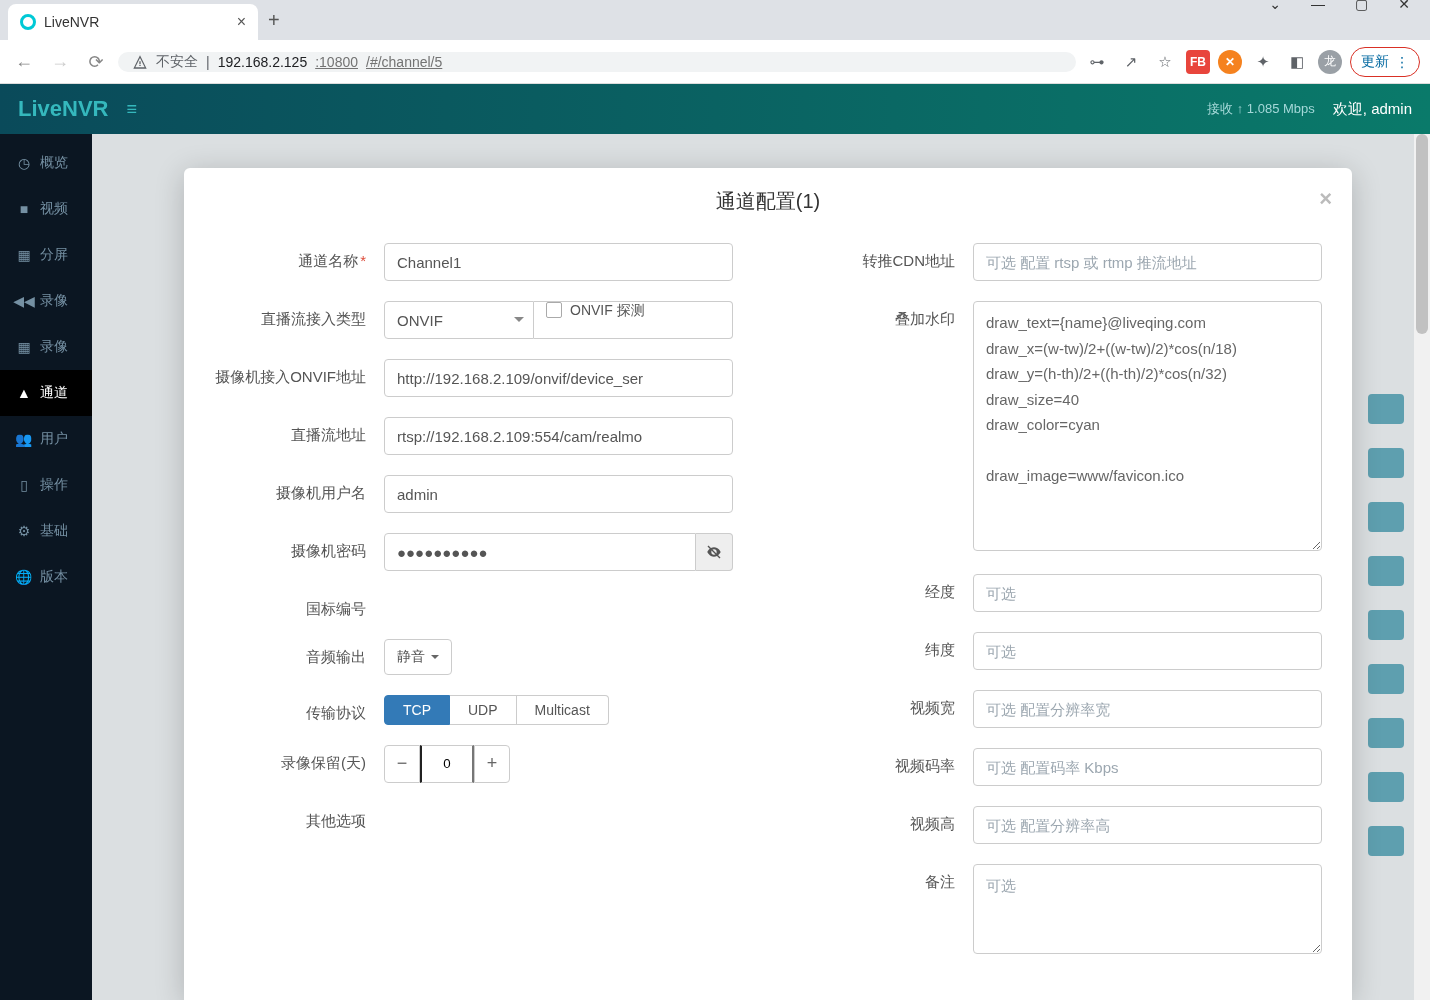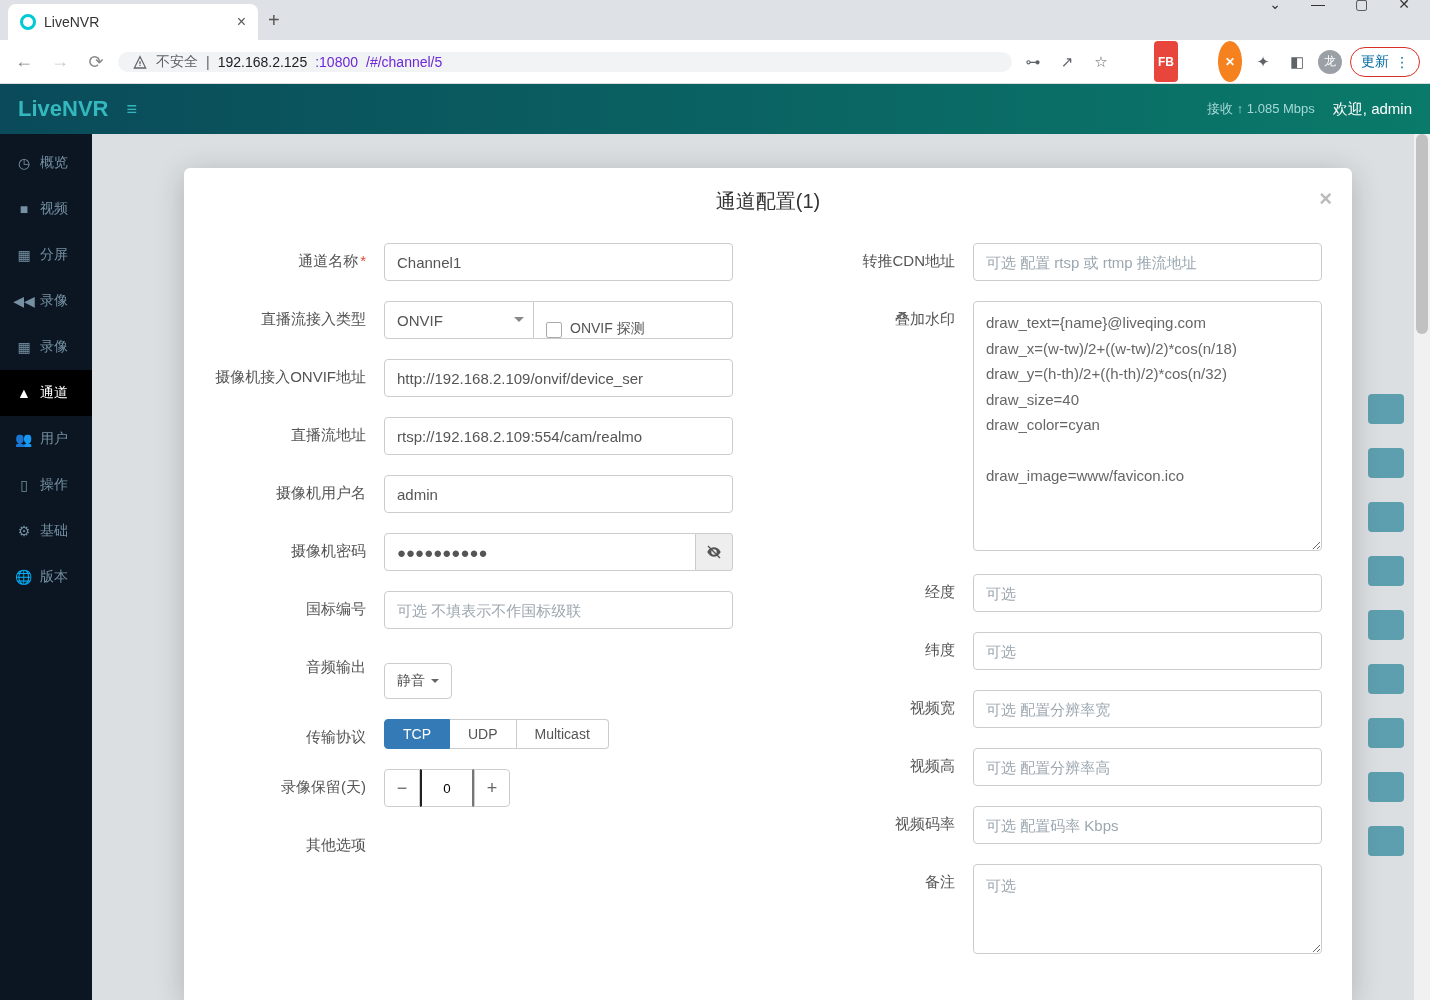--- a/index.html
+++ b/index.html
@@ -15,23 +15,23 @@
 .newtab { margin-left: 10px; font-size: 20px; color: #555; cursor: pointer; }
 .winctrl { position: absolute; right: 0; top: -4px; display: flex; gap: 30px; padding-right: 20px; color: #333; }
 .winctrl span { font-size: 14px; cursor: pointer; }
 
 .addrbar { display: flex; align-items: center; height: 44px; padding: 0 10px; gap: 8px; background: #fff; border-bottom: 1px solid #ddd; }
 .nav-btn { width: 28px; text-align: center; font-size: 18px; color: #888; cursor: pointer; }
 .nav-btn.dis { color: #ccc; }
 .url-box { flex: 1; display: flex; align-items: center; height: 20px; background: #f1f3f4; border-radius: 16px; padding: 0 14px; gap: 8px; color: #5f6368; }
 .url-warn { width: 16px; height: 16px; display: inline-flex; }
 .url-host { color: #202124; }
-.url-rest { color: #6d28d9; }
+.url-rest { color: #737373; text-decoration: underline; }
 .tool { width: 26px; text-align: center; font-size: 15px; color: #5f6368; cursor: pointer; }
-.ext { width: 24px; height: 41px; border-radius: 4px; display: flex; align-items: center; justify-content: center; font-size: 12px; font-weight: bold; margin-left: 32px; }
+.ext { width: 24px; height: 24px; border-radius: 4px; display: flex; align-items: center; justify-content: center; font-size: 12px; font-weight: bold; }
 .ext.red { background: #e8453c; color: #fff; }
 .ext.orange { background: #f5821f; color: #fff; border-radius: 50%; }
 .avatar { width: 24px; height: 24px; border-radius: 50%; background: #9aa0a6; color: #fff; display: flex; align-items: center; justify-content: center; font-size: 12px; }
 .update { height: 30px; padding: 0 10px; border: 1.5px solid #d93025; border-radius: 15px; color: #0369a1; display: flex; align-items: center; gap: 6px; font-size: 14px; cursor: pointer; }
 
 
 .app { flex: 1; display: flex; flex-direction: column; position: relative; overflow: hidden; }
 .app-header { height: 50px; background: linear-gradient(90deg, #0a4a5a, #0a7a6a); display: flex; align-items: center; padding: 0 18px; color: #35b8bd; gap: 18px; }
 .brand { font-size: 22px; font-weight: bold; }
 .hamburger { font-size: 18px; cursor: pointer; }
@@ -68,21 +68,21 @@
 .req { color: #dd4b39; margin-left: 2px; }
 .ctrl { flex: 1; }
 
 .input, .select, .textarea { width: 100%; height: 38px; border: 1px solid #ccc; border-radius: 4px; padding: 0 12px; font-size: 15px; color: #555; background: #fff; font-family: inherit; }
 .input::placeholder, .textarea::placeholder { color: #9ca7b0; }
 .select-wrap { position: relative; }
 .select-wrap::after { content: ""; position: absolute; right: 10px; top: 16px; border: 5px solid transparent; border-top-color: #888; pointer-events: none; }
 .inline-group { display: flex; gap: 0; }
 .inline-group .select-wrap { width: 150px; }
 .inline-group .select-wrap .select { border-radius: 4px 0 0 4px; }
-.chk-addon { flex: 1; border: 1px solid #ccc; border-left: none; border-radius: 0 4px 4px 0; display: flex; align-items: flex-end; padding: 0 12px; gap: 8px; }
+.chk-addon { flex: 1; border: 1px solid #ccc; border-left: none; border-radius: 0 4px 4px 0; display: flex; align-items: flex-start; padding: 0 12px; gap: 8px; }
 .chk { width: 16px; height: 16px; border: 1px solid #aaa; border-radius: 2px; background: #fff; display: inline-block; }
 
 .pw-wrap { display: flex; }
 .pw-wrap .input { border-radius: 4px 0 0 4px; }
 .pw-eye { width: 42px; border: 1px solid #ccc; border-left: none; border-radius: 0 4px 4px 0; background: #eee; display: flex; align-items: center; justify-content: center; cursor: pointer; }
 
 .seg-group { display: inline-flex; }
 .seg { height: 30px; padding: 0 18px; border: 1px solid #ccc; background: #fff; display: flex; align-items: center; font-size: 14px; cursor: pointer; }
 .seg:first-child { border-radius: 4px 0 0 4px; }
 .seg:last-child { border-radius: 0 4px 4px 0; text-align: right; }
@@ -91,21 +91,21 @@
 
 .textarea { height: 250px; padding: 8px 12px; resize: both; line-height: 1.7; white-space: pre-wrap; color: #666; overflow-y: scroll; }
 .ta-wrap { position: relative; }
 
 .stepper { display: inline-flex; }
 .step-btn { width: 36px; height: 38px; border: 1px solid #ccc; background: #fff; display: flex; align-items: center; justify-content: center; font-size: 18px; color: #666; cursor: pointer; }
 .step-btn:first-child { border-radius: 4px 0 0 4px; }
 .step-btn:last-child { border-radius: 0 4px 4px 0; }
 .step-val { width: 54px; height: 38px; border-top: 1px solid #ccc; border-bottom: 1px solid #ccc; text-align: center; }
 
-.opt-dd { display: inline-flex; align-items: center; height: 36px; padding: 0 12px; border: 1px solid #ccc; border-radius: 4px; background: #fff; gap: 6px; cursor: pointer; margin-top: 14px; }
+.opt-dd { display: inline-flex; align-items: center; height: 36px; padding: 0 12px; border: 1px solid #ccc; border-radius: 4px; background: #fff; gap: 6px; cursor: pointer; }
 .opt-dd::after { content: ""; border: 4px solid transparent; border-top-color: #666; margin-top: 4px; }
 
 .chks { display: flex; gap: 26px; padding-top: 8px; }
 .chk-item { display: flex; align-items: center; gap: 6px; color: #337ab7; cursor: pointer; }
 .chk-item .chk { border-color: #337ab7; background: #337ab7; position: relative; }
 .chk-item .chk::after { content: "✓"; color: #fff; font-size: 12px; position: absolute; left: 1px; top: -2px; }
 
 svg { width: 16px; height: 16px; }
 </style>
 </head>
@@ -274,21 +274,20 @@
                     <div class="pw-eye">
                       <svg viewBox="0 0 24 24" fill="#555">
                           <path d="M12 5c-7 0-10 7-10 7s3 7 10 7 10-7 10-7-3-7-10-7zm0 11a4 4 0 110-8 4 4 0 010 8z"></path>
                           <path d="M3 3l18 18" stroke="#555" stroke-width="2"></path>
                         </svg>
                     </div>
                   </div>
                 </div>
                 <div class="form-row">
                   <div class="label">国标编号</div>
-                  <div class="ctrl"><input class="input" placeholder="可选 不填表示不作国标级联" style=""></div>
                 </div>
                 <div class="form-row">
                   <div class="label">音频输出</div>
                   <div class="ctrl"><div class="opt-dd">
                         <span>静音</span>
                       </div></div>
                 </div>
                 <div class="form-row">
                   <div class="label">传输协议</div>
                   <div class="ctrl">
@@ -337,26 +336,26 @@
                 </div>
                 <div class="form-row">
                   <div class="label">纬度</div>
                   <div class="ctrl"><input class="input" placeholder="可选" style=""></div>
                 </div>
                 <div class="form-row">
                   <div class="label">视频宽</div>
                   <div class="ctrl"><input class="input" placeholder="可选 配置分辨率宽" style=""></div>
                 </div>
                 <div class="form-row">
+                  <div class="label">视频码率</div>
+                  <div class="ctrl"><input class="input" placeholder="可选 配置码率 Kbps" style=""></div>
+                </div>
+                <div class="form-row">
                   <div class="label">视频高</div>
                   <div class="ctrl"><input class="input" placeholder="可选 配置分辨率高" style=""></div>
-                </div>
-                <div class="form-row">
-                  <div class="label">视频码率</div>
-                  <div class="ctrl"><input class="input" placeholder="可选 配置码率 Kbps" style=""></div>
                 </div>
                 <div class="form-row">
                   <div class="label">备注</div>
                   <div class="ctrl"><textarea class="textarea" style="height: 90px;" placeholder="可选"></textarea></div>
                 </div>
               </div>
             </div>
           </div>
         </div>
 

